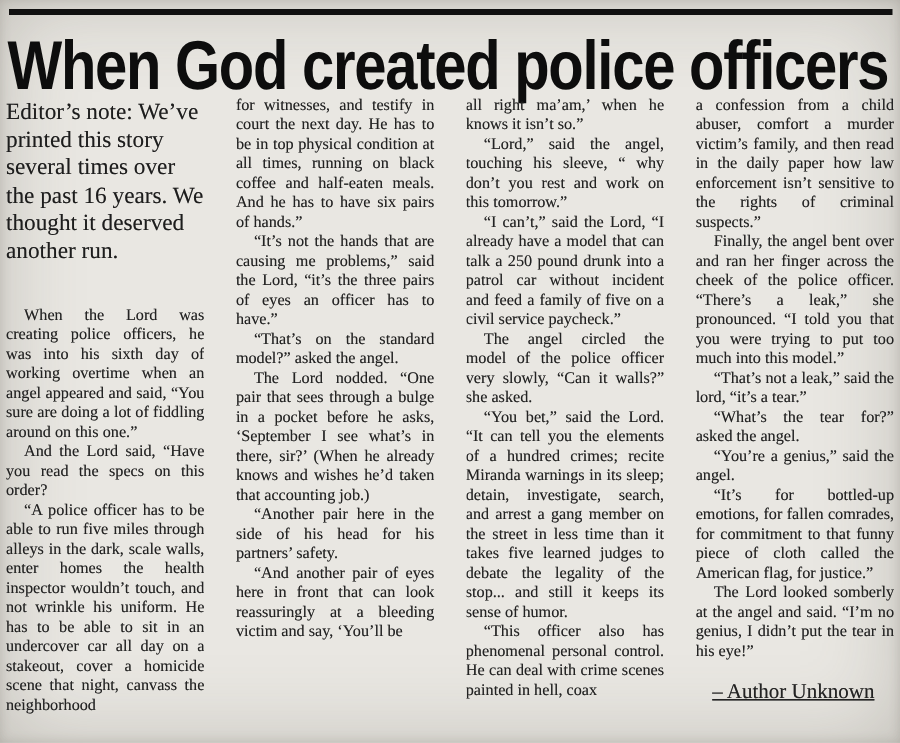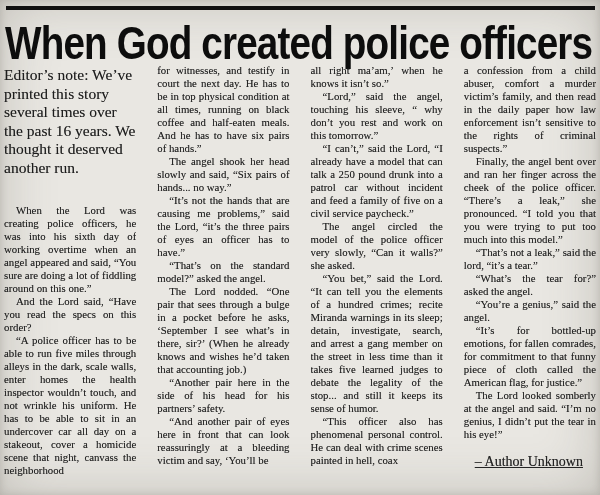--- a/index.html
+++ b/index.html
@@ -93,21 +93,20 @@
           <p class="para indent">And the Lord said, “Have you read the specs on this order?</p>
 
           <p class="para indent">“A police officer has to be able to run five miles through alleys in the dark, scale walls, enter homes the health inspector wouldn’t touch, and not wrinkle his uniform. He has to be able to sit in an undercover car all day on a stakeout, cover a homicide scene that night, canvass the neighborhood</p>
         </div>
     </section>
     <section class="col">
       <div class="col-body">
 
           <p class="para flush">for witnesses, and testify in court the next day. He has to be in top physical condition at all times, running on black coffee and half-eaten meals. And he has to have six pairs of hands.”</p>
 
-          <p class="para indent">The angel shook her head slowly and said, “Six pairs of hands... no way.”</p>
 
           <p class="para indent">“It’s not the hands that are causing me problems,” said the Lord, “it’s the three pairs of eyes an officer has to have.”</p>
 
           <p class="para indent">“That’s on the standard model?” asked the angel.</p>
 
           <p class="para indent">The Lord nodded. “One pair that sees through a bulge in a pocket before he asks, ‘September I see what’s in there, sir?’ (When he already knows and wishes he’d taken that accounting job.)</p>
 
           <p class="para indent">“Another pair here in the side of his head for his partners’ safety.</p>
 
           <p class="para indent">“And another pair of eyes here in front that can look reassuringly at a bleeding victim and say, ‘You’ll be</p>

